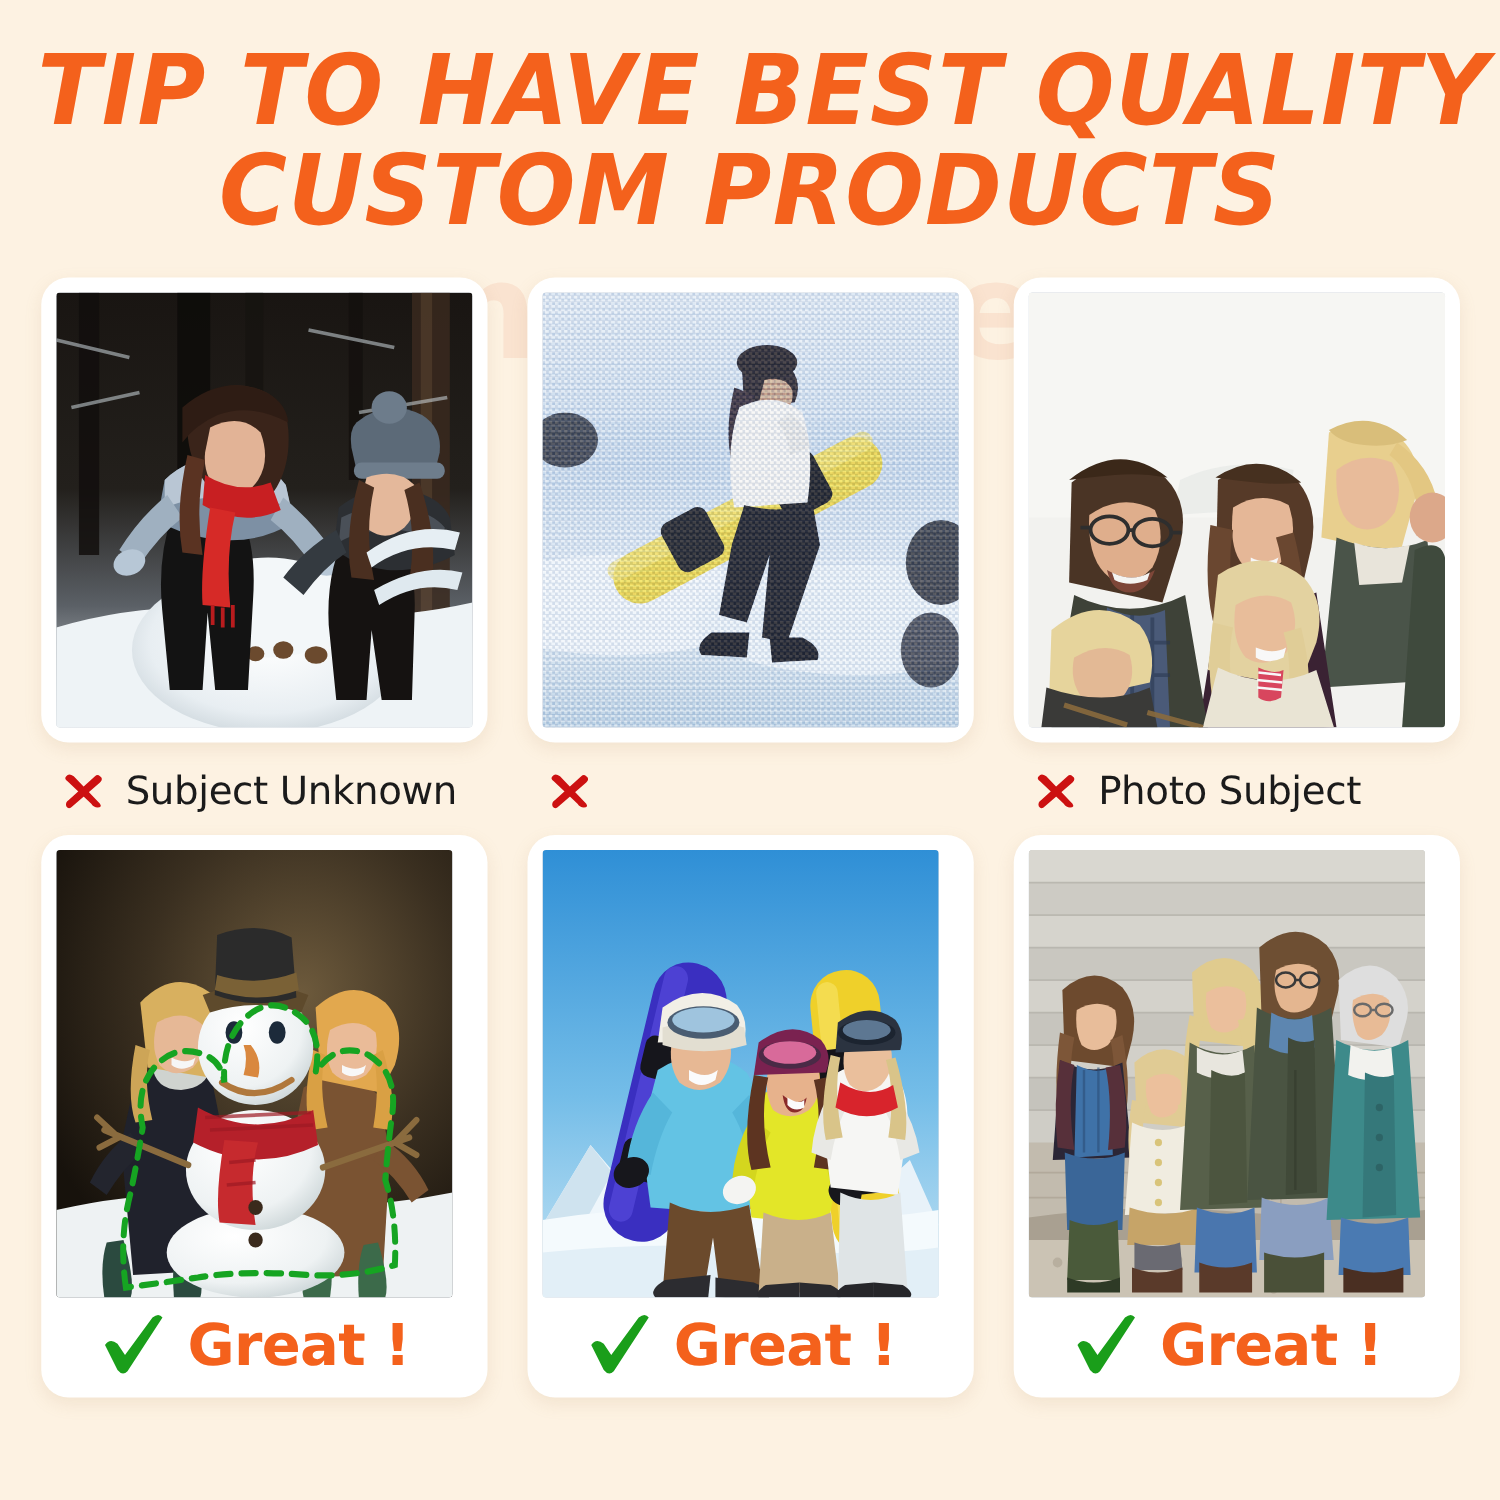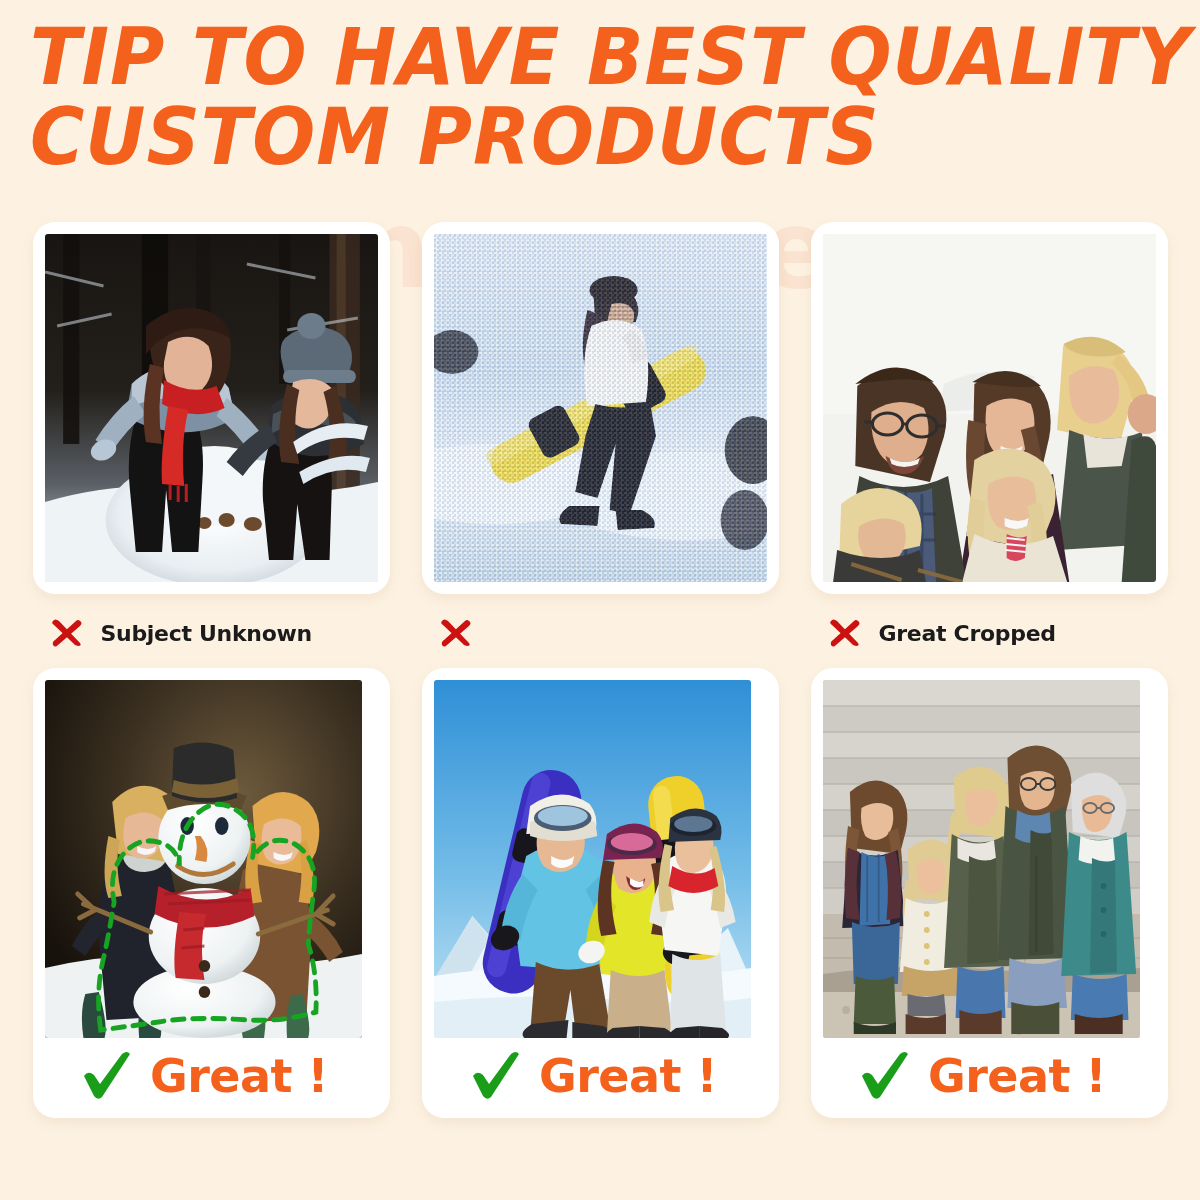--- a/index.html
+++ b/index.html
@@ -23,22 +23,22 @@
     letter-spacing:-2px;
     color:#FAE3D0;
     z-index:1;
     user-select:none;
     line-height:1;
   }
 
   
   .title {
     position:absolute;
-    top:18px; left:0; right:0;
-    text-align:left;
+    top:34px; left:0; right:0;
+    text-align:center;
     z-index:3;
   }
   .title-line {
     font-family:"DejaVu Sans", sans-serif;
     font-weight:700;
     font-style:italic;
     font-size:78px;
     line-height:1.02;
     letter-spacing:1px;
     color:#F4611C;
@@ -80,22 +80,22 @@
   
   .bad-label {
     display:flex;
     align-items:center;
     gap:14px;
     padding:16px 0 0 14px;
     height:62px;
   }
   .bad-label .txt {
     font-family:"DejaVu Sans", sans-serif;
-    font-size:22px;
-    font-weight:700;
+    font-size:31px;
+    font-weight:400;
     color:#1B1B1B;
     letter-spacing:-0.3px;
     white-space:nowrap;
   }
 
   
   .good-label {
     display:flex;
     align-items:center;
     justify-content:center;
@@ -372,21 +372,21 @@
               <path d="M28 330 l50 16 M94 336 l44 12"></path>
             </g>
           </svg>
         </div>
       </div>
       <div class="bad-label">
         <svg class="ico" width="40" height="40" viewBox="0 0 40 40">
           <path d="M6 8 Q8 5 12 8 L33 30 Q35 33 31 33 Q28 33 26 30 L7 12 Q4 10 6 8 Z" fill="#CC1111"></path>
           <path d="M33 8 Q36 10 33 13 L11 32 Q8 35 6 32 Q5 29 8 27 L29 8 Q31 6 33 8 Z" fill="#CC1111"></path>
         </svg>
-        <span class="txt">Great Cropped</span>
+        <span class="txt">Photo Subject</span>
       </div>
     </div>
   </div>
 
   <div class="row good">
 
     <div class="cell">
       <div class="card good">
         <div class="photo tall">
           <svg class="ph-svg" viewBox="0 0 330 358" preserveAspectRatio="none">

